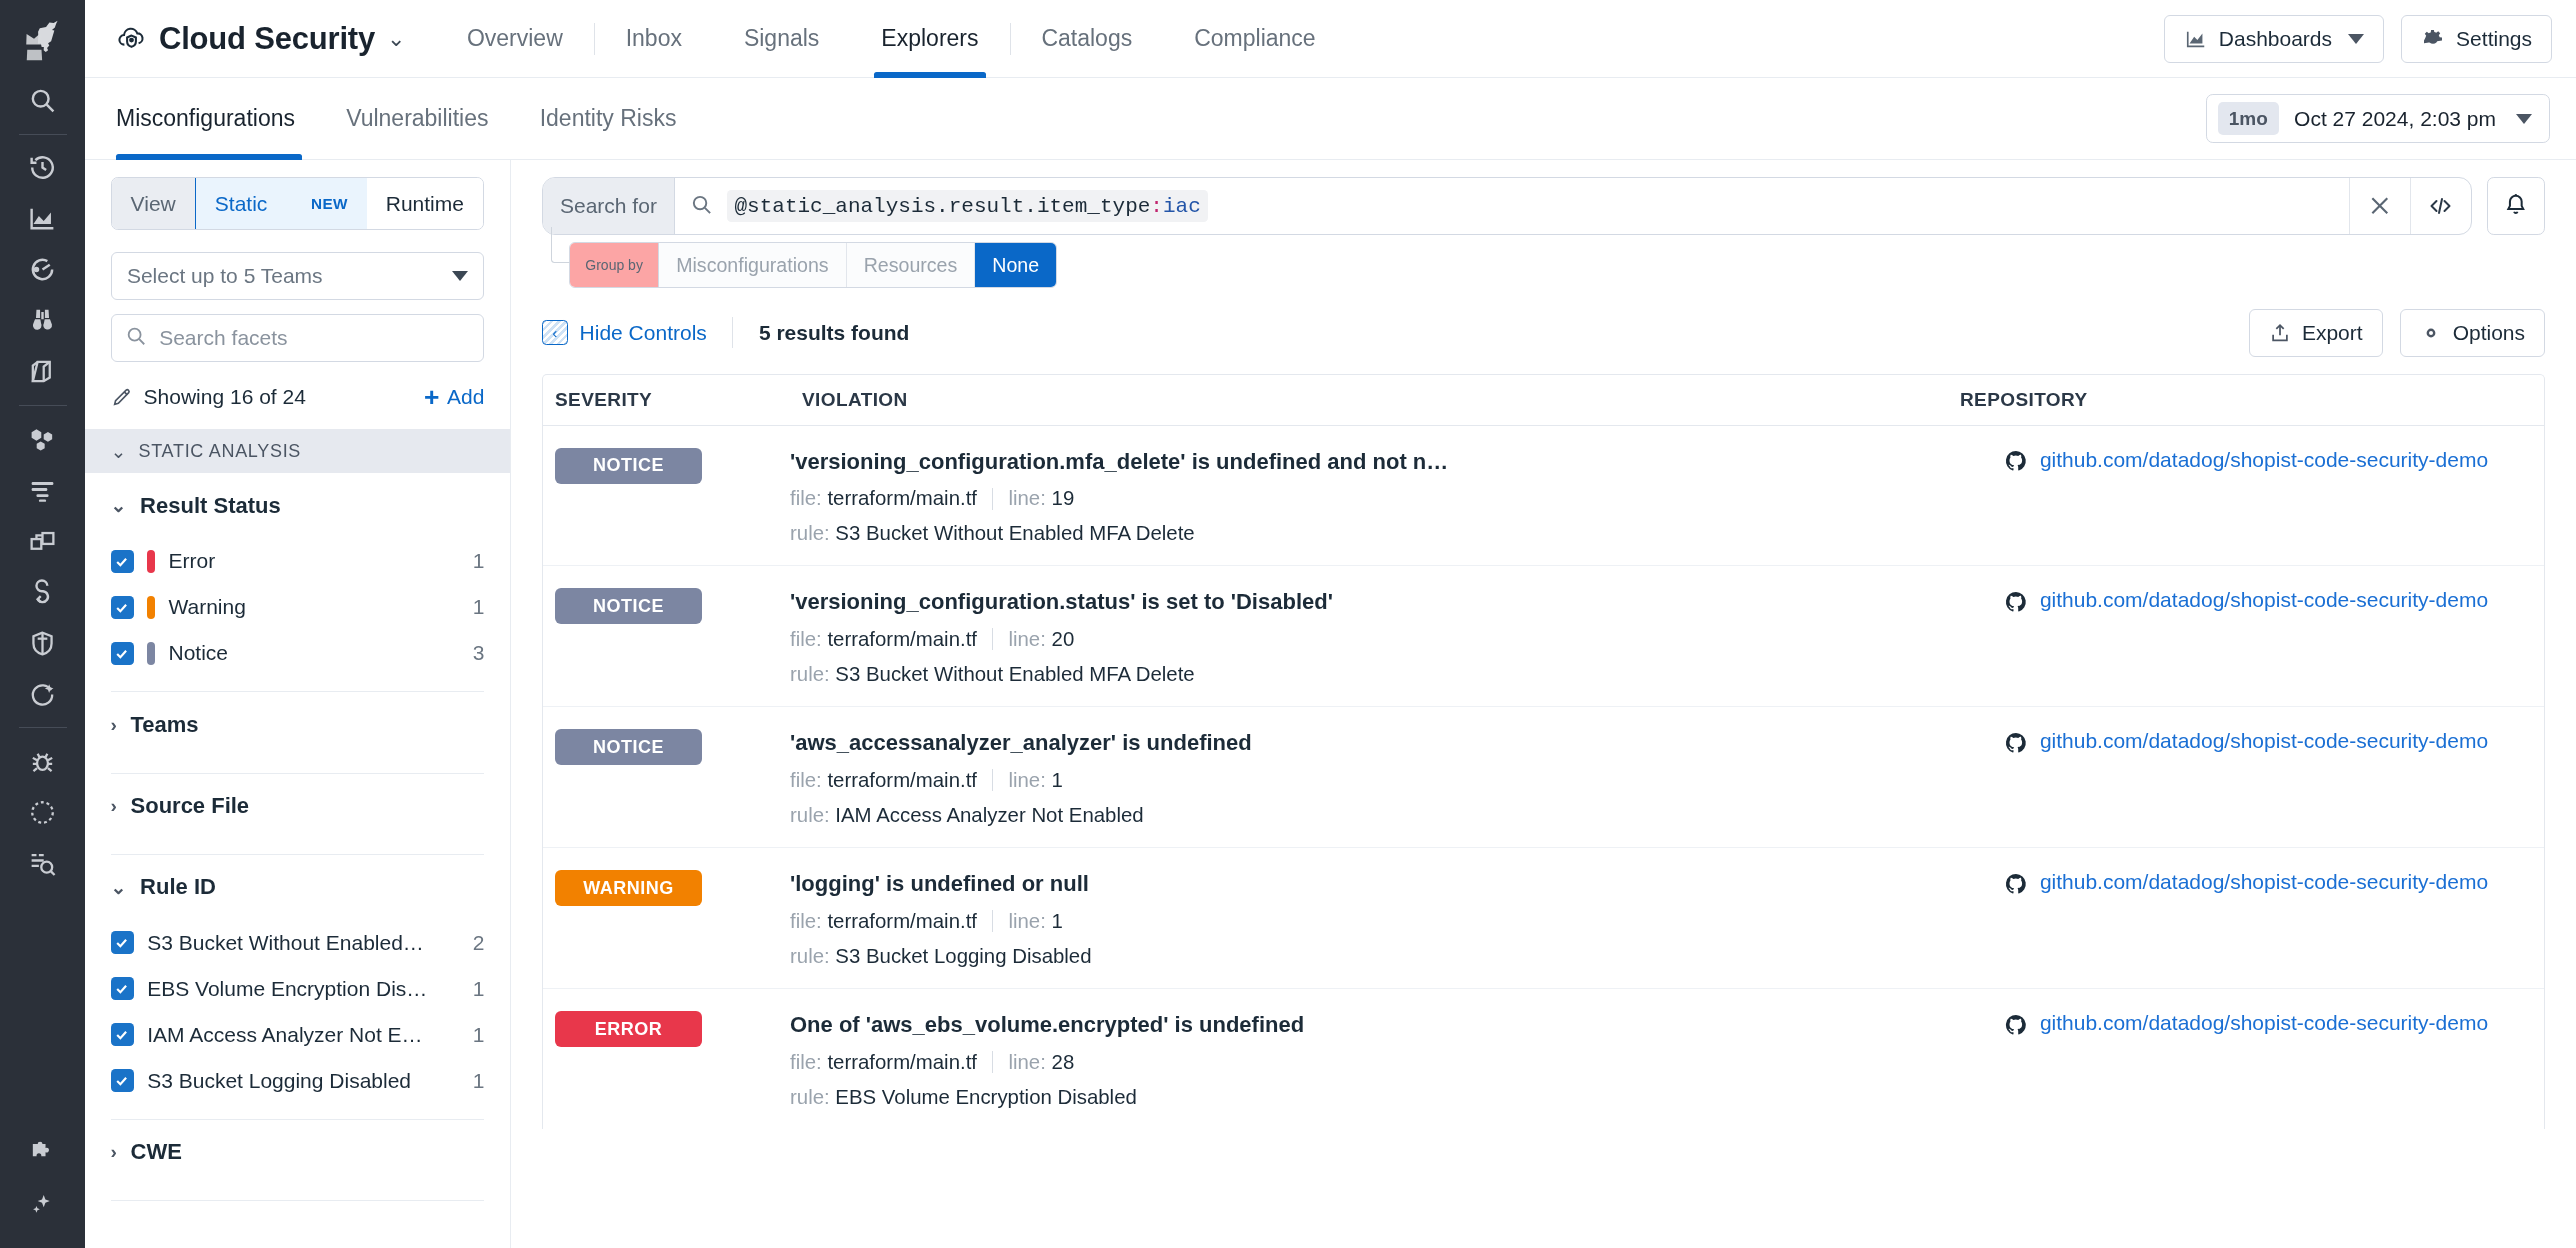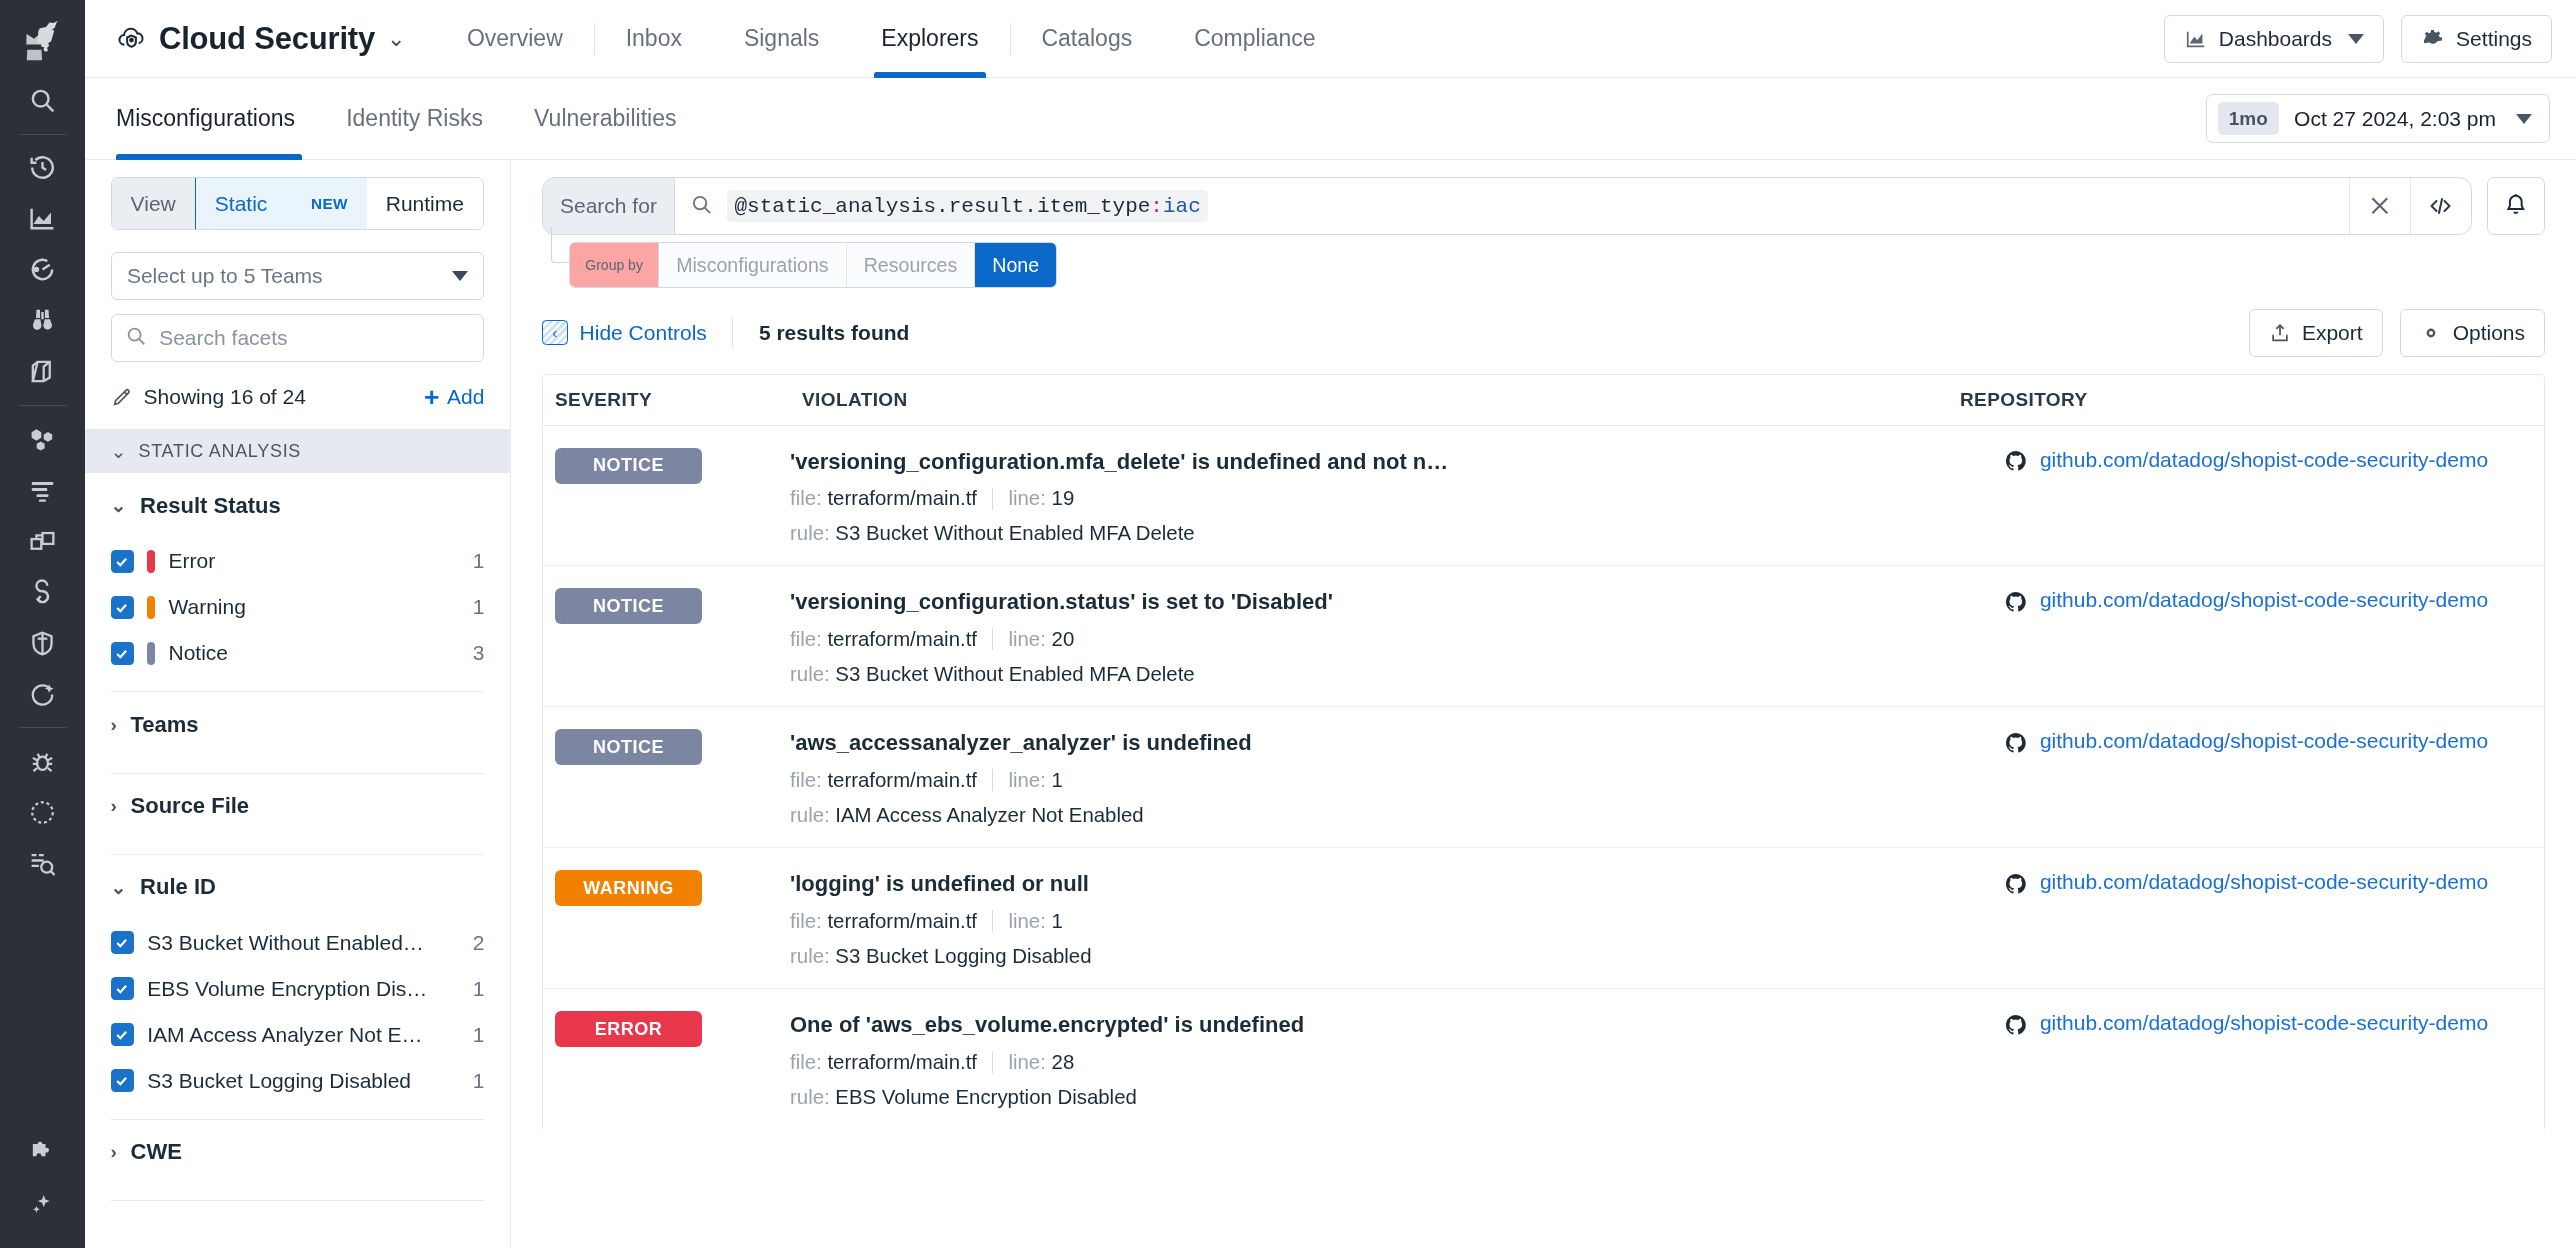--- a/index.html
+++ b/index.html
@@ -429,22 +429,22 @@
                 <path d="M12 7.2a4.8 4.8 0 1 0 0 9.6 4.8 4.8 0 0 0 0-9.6zm0 2.4a2.4 2.4 0 1 1 0 4.8 2.4 2.4 0 0 1 0-4.8z"></path>
               </svg>
           </span>
           <span>Settings</span>
         </div>
       </div>
     </div>
 
     <div class="subnav">
       <div class="subtab active">Misconfigurations</div>
+      <div class="subtab">Vulnerabilities</div>
       <div class="subtab">Identity Risks</div>
-      <div class="subtab">Vulnerabilities</div>
       <div class="timepicker">
         <span class="tp-pill">1mo</span>
         <span class="tp-label">Oct 27 2024, 2:03 pm</span>
         <span class="tp-caret"></span>
       </div>
     </div>
 
     <div class="body">
 
       <div class="controls">

